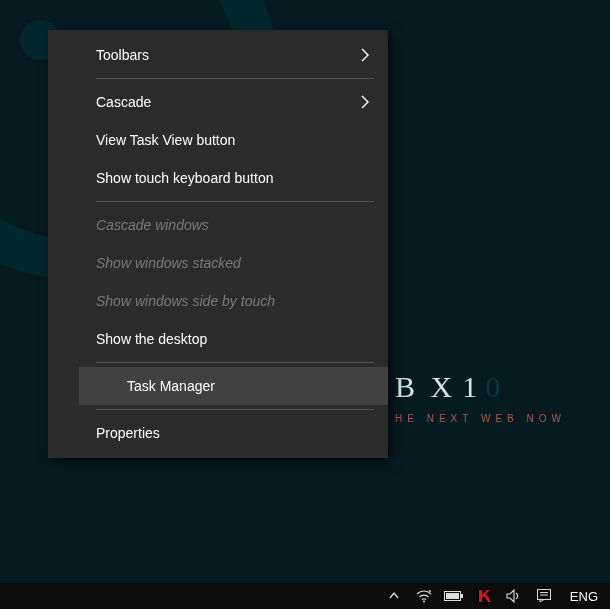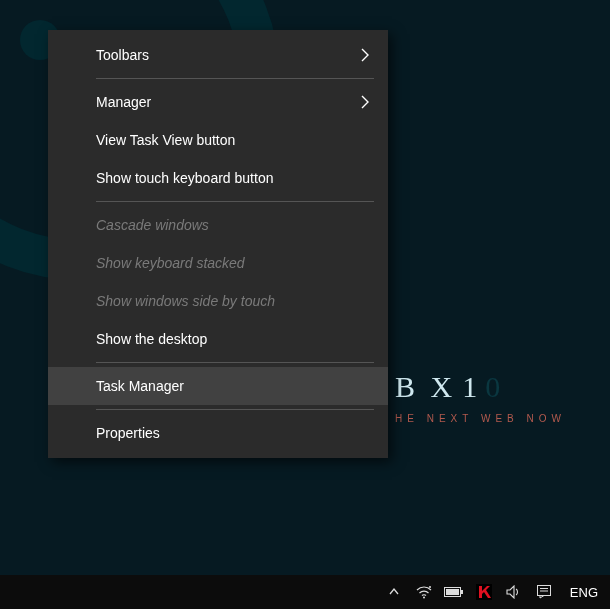--- a/index.html
+++ b/index.html
@@ -88,38 +88,38 @@
     width: 32px;
     flex: 0 0 32px;
     display: flex;
     align-items: center;
     justify-content: flex-start;
   }
   .ctx .item .label {
     flex: 1;
   }
   .ctx .item.disabled { color: #7a7a7a; font-style: italic; }
-  .ctx .item.highlight { background: #414141; }
+  .ctx .item.highlight { background: #414141; margin-left: 31px; }
   .ctx .sep {
     height: 1px;
     background: #555555;
     margin: 4px 14px 4px 48px;
   }
   .ctx .item .arrow {
     position: absolute;
     right: 18px;
     top: 50%;
     transform: translateY(-50%);
     color: #ffffff;
   }
   
   .taskbar {
     position: absolute;
     left: 0; right: 0; bottom: 0;
-    height: 34px;
+    height: 26px;
     background: #0c0c0c;
     display: flex;
     align-items: center;
     justify-content: flex-end;
     padding-right: 6px;
     box-sizing: border-box;
   }
   .tray {
     display: flex;
     align-items: center;
@@ -162,21 +162,21 @@
       <span class="label">Toolbars</span>
       <span class="arrow">
         <svg width="10" height="14" viewBox="0 0 10 14">
           <path d="M2 1 L8 7 L2 13" stroke="currentColor" stroke-width="1.4" fill="none"></path>
         </svg>
       </span>
     </div>
     <div class="sep"></div>
     <div class="item">
       <span class="check-slot"></span>
-      <span class="label">Manager</span>
+      <span class="label">Cascade</span>
       <span class="arrow">
         <svg width="10" height="14" viewBox="0 0 10 14">
           <path d="M2 1 L8 7 L2 13" stroke="currentColor" stroke-width="1.4" fill="none"></path>
         </svg>
       </span>
     </div>
     <div class="item">
       <span class="check-slot"></span>
       <span class="label">View Task View button</span>
     </div>
@@ -184,21 +184,21 @@
       <span class="check-slot"></span>
       <span class="label">Show touch keyboard button</span>
     </div>
     <div class="sep"></div>
     <div class="item disabled">
       <span class="check-slot"></span>
       <span class="label">Cascade windows</span>
     </div>
     <div class="item disabled">
       <span class="check-slot"></span>
-      <span class="label">Show keyboard stacked</span>
+      <span class="label">Show windows stacked</span>
     </div>
     <div class="item disabled">
       <span class="check-slot"></span>
       <span class="label">Show windows side by touch</span>
     </div>
     <div class="item">
       <span class="check-slot"></span>
       <span class="label">Show the desktop</span>
     </div>
     <div class="sep"></div>

